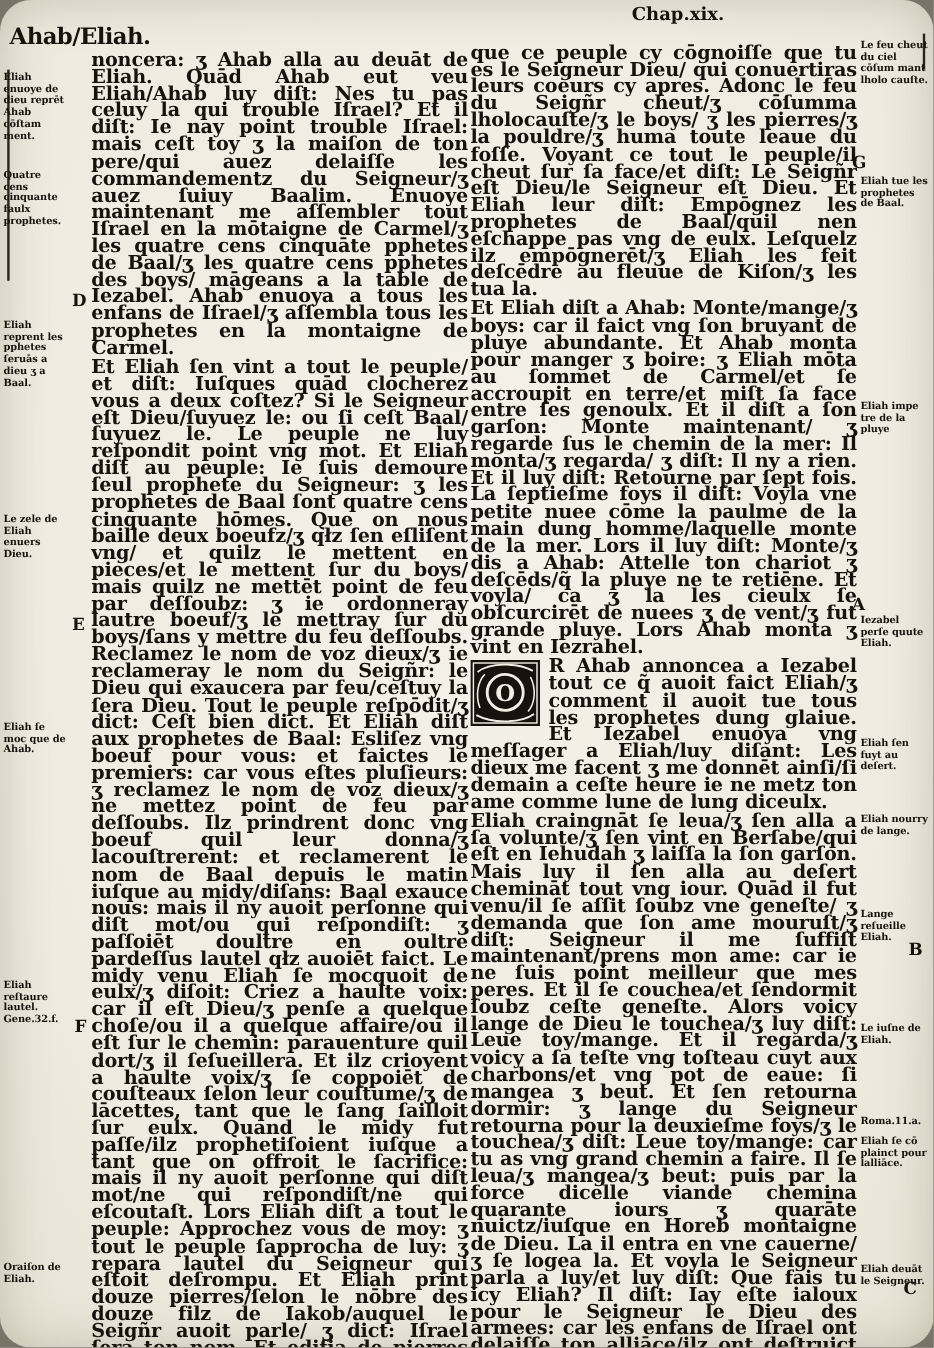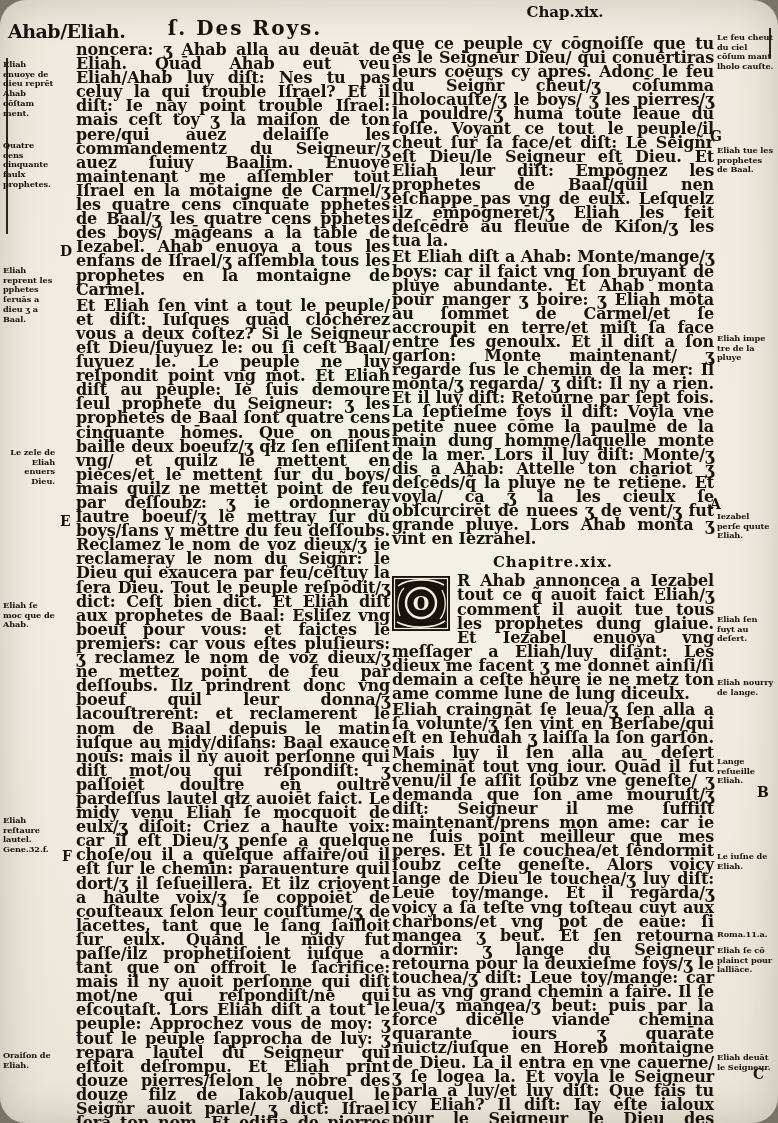--- a/index.html
+++ b/index.html
@@ -38,33 +38,31 @@
 </style>
 </head>
 <body>
 
 <div class="page">
 
   <div class="scan-line" style="left:6px;top:58px;width:2px;height:176px;"></div>
   <div class="scan-line" style="left:769px;top:28px;width:2px;height:30px;"></div>
 
   <div class="rh-left">Ahab/Eliah.</div>
-  <div class="rh-book">ſ.  Des Roys.</div>
   <div class="rh-chap">Chap.xix.</div>
 
   <div class="col col-left">
     <p class="para">noncera: ʒ Ahab alla au deuāt de Eliah. Quād Ahab eut veu Eliah/Ahab luy diſt: Nes tu pas celuy la qui trouble Iſrael? Et il diſt: Ie nay point trouble Iſrael: mais ceſt toy ʒ la maiſon de ton pere/qui auez delaiſſe les commandementz du Seigneur/ʒ auez ſuiuy Baalim. Enuoye maintenant me aſſembler tout Iſrael en la mōtaigne de Carmel/ʒ les quatre cens cinquāte pphetes de Baal/ʒ les quatre cens pphetes des boys/ māgeans a la table de Iezabel. Ahab enuoya a tous les enfans de Iſrael/ʒ aſſembla tous les prophetes en la montaigne de Carmel.</p>
     <p class="para">Et Eliah ſen vint a tout le peuple/ et diſt: Iuſques quād clocherez vous a deux coſtez? Si le Seigneur eſt Dieu/ſuyuez le: ou ſi ceſt Baal/ſuyuez le. Le peuple ne luy reſpondit point vng mot. Et Eliah diſt au peuple: Ie ſuis demoure ſeul prophete du Seigneur: ʒ les prophetes de Baal ſont quatre cens cinquante hōmes. Que on nous baille deux boeufz/ʒ qłz ſen eſliſent vng/ et quilz le mettent en pieces/et le mettent ſur du boys/ mais quilz ne mettēt point de feu par deſſoubz: ʒ ie ordonneray lautre boeuf/ʒ le mettray ſur du boys/ſans y mettre du feu deſſoubs. Reclamez le nom de voz dieux/ʒ ie reclameray le nom du Seigñr: le Dieu qui exaucera par feu/ceſtuy la ſera Dieu. Tout le peuple reſpōdit/ʒ dict: Ceſt bien dict. Et Eliah diſt aux prophetes de Baal: Esliſez vng boeuf pour vous: et faictes le premiers: car vous eſtes pluſieurs: ʒ reclamez le nom de voz dieux/ʒ ne mettez point de feu par deſſoubs. Ilz prindrent donc vng boeuf quil leur donna/ʒ lacouſtrerent: et reclamerent le nom de Baal depuis le matin iuſque au midy/diſans: Baal exauce nous: mais il ny auoit perſonne qui diſt mot/ou qui reſpondiſt: ʒ paſſoiēt doultre en oultre pardeſſus lautel qłz auoiēt faict. Le midy venu Eliah ſe mocquoit de eulx/ʒ diſoit: Criez a haulte voix: car il eſt Dieu/ʒ penſe a quelque choſe/ou il a quelque affaire/ou il eſt ſur le chemin: parauenture quil dort/ʒ il ſeſueillera. Et ilz crioyent a haulte voix/ʒ ſe coppoiēt de couſteaux ſelon leur couſtume/ʒ de lācettes, tant que le ſang ſailloit ſur eulx. Quand le midy fut paſſe/ilz prophetiſoient iuſque a tant que on offroit le ſacrifice: mais il ny auoit perſonne qui diſt mot/ne qui reſpondiſt/ne qui eſcoutaſt. Lors Eliah diſt a tout le peuple: Approchez vous de moy: ʒ tout le peuple ſapprocha de luy: ʒ repara lautel du Seigneur qui eſtoit deſrompu. Et Eliah print douze pierres/ſelon le nōbre des douze filz de Iakob/auquel le Seigñr auoit parle/ ʒ dict: Iſrael ſera ton nom. Et edifia de pierres lautel au nom du Seigneur: puis feit vng foſſe auſſi large que deux ſath de ſemence a lentour de lautel. Et accouſtra le boys/ʒ miſt le boeuf en pieces/ʒ le miſt ſur le bois/ʒ diſt: Empliſſez quatre cruches deaue/ʒ les verſez ſur lholocauſte ʒ ſur le boys. Et il diſt: Faictes encore vne foys. laq̃lle choſe ilz feirent pour la deuxieſme fois. Et il diſt: Faictes encore pour la troyſieſme foys: ce que ilz feirent pour la troyſieſme foys: tellemēt que les eaues couloyent entour lautel/ʒ auoient auſſi emply le foſſe. Quād il falloit offrir le ſacrifice: Eliah le prophete ſen vint/ʒ diſt: Seigñr Dieu de Abraham/de Izahak ʒ de Iſrael: que au iourdhuy on cōgnoiſſe que tu es Dieu en Iſrael: ʒ que ie ſuis ton ſeruiteur/ʒ que iay faict toutes ces choſes par ta parolle. Seigneur exauce moy/exauce moy:</p>
   </div>
 
   <div class="col col-right">
     <p class="para">que ce peuple cy cōgnoiſſe que tu es le Seigneur Dieu/ qui conuertiras leurs coeurs cy apres. Adonc le feu du Seigñr cheut/ʒ cōſumma lholocauſte/ʒ le boys/ ʒ les pierres/ʒ la pouldre/ʒ huma toute leaue du foſſe. Voyant ce tout le peuple/il cheut ſur ſa face/et diſt: Le Seigñr eſt Dieu/le Seigneur eſt Dieu. Et Eliah leur diſt: Empōgnez les prophetes de Baal/quil nen eſchappe pas vng de eulx. Leſquelz ilz empōgnerēt/ʒ Eliah les feit deſcēdre au fleuue de Kiſon/ʒ les tua la.</p>
     <p class="para">Et Eliah diſt a Ahab: Monte/mange/ʒ boys: car il faict vng ſon bruyant de pluye abundante. Et Ahab monta pour manger ʒ boire: ʒ Eliah mōta au ſommet de Carmel/et ſe accroupit en terre/et miſt ſa face entre ſes genoulx. Et il diſt a ſon garſon: Monte maintenant/ ʒ regarde ſus le chemin de la mer: Il monta/ʒ regarda/ ʒ diſt: Il ny a rien. Et il luy diſt: Retourne par ſept fois. La ſeptieſme foys il diſt: Voyla vne petite nuee cōme la paulme de la main dung homme/laquelle monte de la mer. Lors il luy diſt: Monte/ʒ dis a Ahab: Attelle ton chariot ʒ deſcēds/q̃ la pluye ne te retiēne. Et voyla/ ca ʒ la les cieulx ſe obſcurcirēt de nuees ʒ de vent/ʒ fut grande pluye. Lors Ahab monta ʒ vint en Iezrahel.</p>
 
-    <h2 class="chapter-heading">Chapitre.xix.</h2>
 
     <div>
       <svg class="woodcut" viewBox="0 0 58 55">
         <rect x="0" y="0" width="58" height="55" fill="#17120c"></rect>
         <rect x="2.5" y="2.5" width="53" height="50" fill="none" stroke="#f1eee4" stroke-width="1.2"></rect>
         <path d="M6 10 C 16 2, 40 2, 52 9" fill="none" stroke="#f1eee4" stroke-width="1.6"></path>
         <path d="M5 46 C 18 53, 42 53, 53 45" fill="none" stroke="#f1eee4" stroke-width="1.6"></path>
         <path d="M8 40 C 4 30, 6 18, 12 12" fill="none" stroke="#f1eee4" stroke-width="1.3"></path>
         <path d="M50 14 C 55 24, 54 36, 48 43" fill="none" stroke="#f1eee4" stroke-width="1.3"></path>
         <circle cx="29" cy="27" r="15" fill="none" stroke="#f1eee4" stroke-width="2.4"></circle>
@@ -72,21 +70,21 @@
       </svg>
       <p class="para">R Ahab annoncea a Iezabel tout ce q̃ auoit faict Eliah/ʒ comment il auoit tue tous les prophetes dung glaiue. Et Iezabel enuoya vng meſſager a Eliah/luy diſant: Les dieux me facent ʒ me donnēt ainſi/ſi demain a ceſte heure ie ne metz ton ame comme lune de lung diceulx.</p>
     </div>
 
     <p class="para" style="clear:both;">Eliah craingnāt ſe leua/ʒ ſen alla a ſa volunte/ʒ ſen vint en Berſabe/qui eſt en Iehudah ʒ laiſſa la ſon garſon. Mais luy il ſen alla au deſert chemināt tout vng iour. Quād il fut venu/il ſe aſſit ſoubz vne geneſte/ ʒ demanda que ſon ame mouruſt/ʒ diſt: Seigneur il me ſuffiſt maintenant/prens mon ame: car ie ne ſuis point meilleur que mes peres. Et il ſe couchea/et ſendormit ſoubz ceſte geneſte. Alors voicy lange de Dieu le touchea/ʒ luy diſt: Leue toy/mange. Et il regarda/ʒ voicy a ſa teſte vng toſteau cuyt aux charbons/et vng pot de eaue: ſi mangea ʒ beut. Et ſen retourna dormir: ʒ lange du Seigneur retourna pour la deuxieſme foys/ʒ le touchea/ʒ diſt: Leue toy/mange: car tu as vng grand chemin a faire. Il ſe leua/ʒ mangea/ʒ beut: puis par la force dicelle viande chemina quarante iours ʒ quarāte nuictz/iuſque en Horeb montaigne de Dieu. La il entra en vne cauerne/ʒ ſe logea la. Et voyla le Seigneur parla a luy/et luy diſt: Que fais tu icy Eliah? Il diſt: Iay eſte ialoux pour le Seigneur le Dieu des armees: car les enfans de Iſrael ont delaiſſe ton alliāce/ilz ont deſtruict tes autelz/ʒ ont tue tes prophetes par glaiue: ʒ ſuis demoure tout ſeul/et cerchent mon ame pour me loſter. Il luy diſt: Sors hors/ʒ te tiens en la montaigne deuant le Seigneur. Adonc voicy le Seigñr paſſoit/et vng grand vent/et fort/ruant ſus les montaignes/ʒ deſrompant les pierres deuant le Seigneur: mais le Seigneur neſtoit point parmy le vent. Apres le vent/venoit vne cōmotion: parmy laquelle commotion le Seigneur neſtoit point. Apres la cōmotion venoit vng</p>
   </div>
 
   <div class="mn mn-left" style="top:60px;">Eliah enuoye de dieu reprēt Ahab cōſtam ment.</div>
   <div class="mn mn-left" style="top:141px;">Quatre cens cinquante faulx prophetes.</div>
   <div class="mn mn-left" style="top:266px;">Eliah reprent les pphetes ſeruās a dieu ʒ a Baal.</div>
-  <div class="mn mn-left" style="top:448px;text-align:right;">Le zele de Eliah enuers Dieu.</div>
+  <div class="mn mn-left" style="top:428px;">Le zele de Eliah enuers Dieu.</div>
   <div class="mn mn-left" style="top:601px;">Eliah ſe moc que de Ahab.</div>
   <div class="mn mn-left" style="top:816px;">Eliah reſtaure lautel. Gene.32.f.</div>
   <div class="mn mn-left" style="top:1051px;">Oraiſon de Eliah.</div>
 
   <div class="mn mn-right" style="top:33px;">Le feu cheut du ciel cōſum mant lholo cauſte.</div>
   <div class="mn mn-right" style="top:146px;">Eliah tue les prophetes de Baal.</div>
   <div class="mn mn-right" style="top:334px;">Eliah impe tre de la pluye</div>
   <div class="mn mn-right" style="top:512px;">Iezabel perſe quute Eliah.</div>
   <div class="mn mn-right" style="top:615px;">Eliah ſen fuyt au deſert.</div>
   <div class="mn mn-right" style="top:678px;">Eliah nourry de lange.</div>

